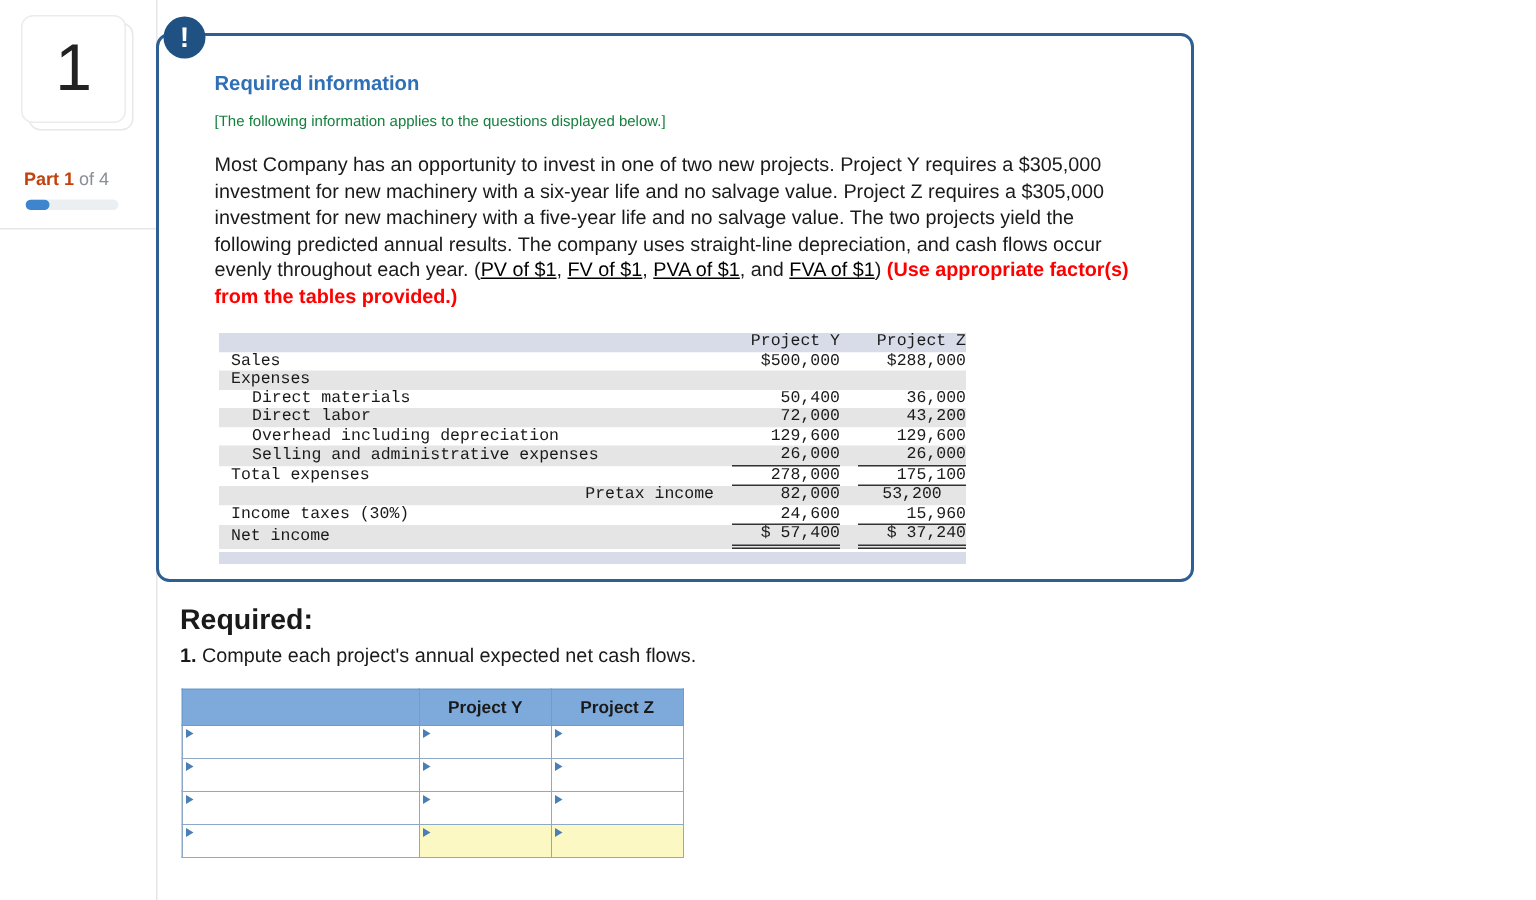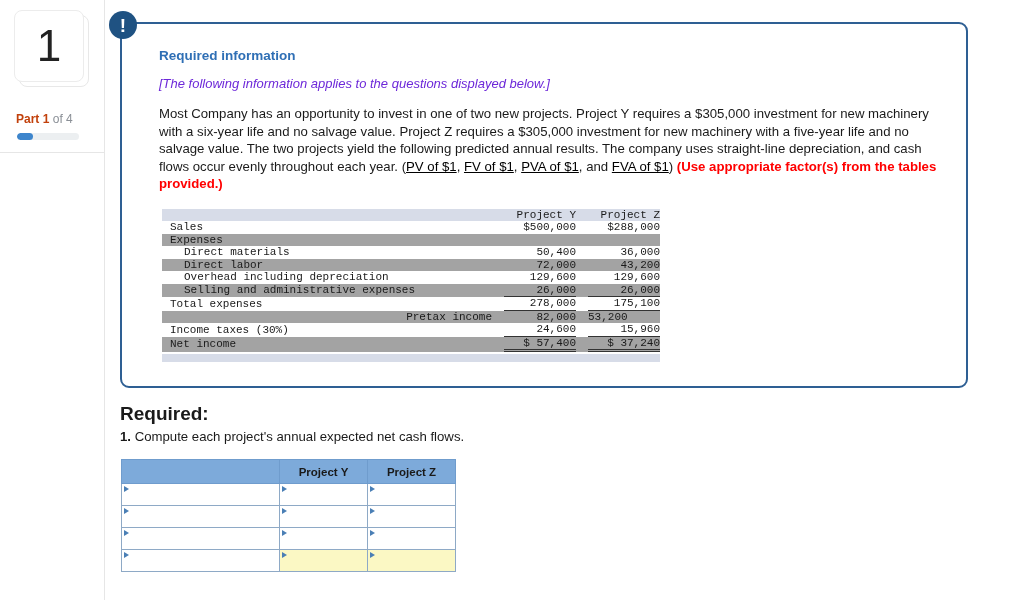--- a/index.html
+++ b/index.html
@@ -42,60 +42,60 @@
     background: #eceff1; border-radius: 4px; overflow: hidden;
   }
   .progress-fill { height: 100%; width: 25%; background: #3d85cc; border-radius: 4px; }
   .rail-div {
     position: absolute; left: 0; top: 152px; width: 105px;
     border-bottom: 1px solid #e6e6e6;
   }
 
   
   #info-panel {
-    position: absolute; left: 120px; top: 22px;
-    width: 848px; height: 366px;
+    position: absolute; left: 104px; top: 22px;
+    width: 692px; height: 366px;
     border: 2px solid #2e5f93; border-radius: 9px;
     background: #ffffff;
   }
   #info-badge {
     position: absolute; left: 109px; top: 11px;
     width: 28px; height: 28px; border-radius: 50%;
     background: #1f5282; color: #ffffff;
     display: flex; align-items: center; justify-content: center;
     font-size: 19px; font-weight: bold; line-height: 1;
     font-family: "Liberation Sans", sans-serif;
     z-index: 5;
   }
   .panel-inner { padding: 24px 26px 0 37px; }
   .req-heading {
     color: #2f6fb5; font-weight: bold; font-size: 13.5px;
     margin: 0 0 13px 0; font-family: "Liberation Sans", sans-serif;
   }
   .req-sub {
-    font-style: italic; font-size: 13px; color: #6d28d9; margin: 0 0 14px 0;
+    font-size: 10px; color: #15803d; margin: 0 0 14px 0;
   }
   .req-body {
     font-size: 13.2px; line-height: 17.5px; color: #1a1a1a; margin: 0;
   }
   .req-body a { color: #000000; text-decoration: underline; }
   .red-note { color: #ff0000; font-weight: bold; }
 
   
   #fin-table-wrap {
     margin: 16px 0 0 3px; width: 498px;
     font-family: "Liberation Mono", "DejaVu Sans Mono", monospace;
     font-size: 11px;
   }
   table.fin { border-collapse: collapse; width: 498px; table-layout: fixed; }
   table.fin td { padding: 0; height: 12.5px; line-height: 12.5px; white-space: pre; }
   td.lbl { padding-left: 8px; }
   td.num { text-align: right; padding-right: 7px; width: 84px; }
   tr.band td { background: #d7dce8; font-weight: normal; }
-  tr.zebra td { background: #a3a3a3; }
+  tr.zebra td { background: #e5e5e5; }
   tr.plain td { background: #ffffff; }
   .ul-single { border-bottom: 1px solid #333; }
   .ul-double {
     border-bottom: 3px double #333;
   }
   .fin-footer {
     width: 498px; height: 8px; background: #d7dce8; margin-top: 2px;
   }
 
   
@@ -212,21 +212,21 @@
                 <td class="num"><span class="ul-single" style="display: inline-block; min-width: 72px; text-align: right;">26,000</span></td>
               </tr>
               <tr class="plain">
                 <td class="lbl" style="padding-left: 8px;">Total expenses</td>
                 <td class="num"><span class="ul-single" style="display: inline-block; min-width: 72px; text-align: right;">278,000</span></td>
                 <td class="num"><span class="ul-single" style="display: inline-block; min-width: 72px; text-align: right;">175,100</span></td>
               </tr>
               <tr class="zebra">
                 <td class="lbl" style="padding-left: 8px; text-align: right;">Pretax income</td>
                 <td class="num"><span style="display: inline-block; min-width: 72px; text-align: right;">82,000</span></td>
-                <td class="num"><span style="display: inline-block; min-width: 72px; text-align: left;">53,200</span></td>
+                <td class="num"><span style="display: inline-block; min-width: 72px; text-align: center;">53,200</span></td>
               </tr>
               <tr class="plain">
                 <td class="lbl" style="padding-left: 8px;">Income taxes (30%)</td>
                 <td class="num"><span class="ul-single" style="display: inline-block; min-width: 72px; text-align: right;">24,600</span></td>
                 <td class="num"><span class="ul-single" style="display: inline-block; min-width: 72px; text-align: right;">15,960</span></td>
               </tr>
               <tr class="zebra">
                 <td class="lbl" style="padding-left: 8px;">Net income</td>
                 <td class="num"><span class="ul-double" style="display: inline-block; min-width: 72px; text-align: right;">$ 57,400</span></td>
                 <td class="num"><span class="ul-double" style="display: inline-block; min-width: 72px; text-align: right;">$ 37,240</span></td>

